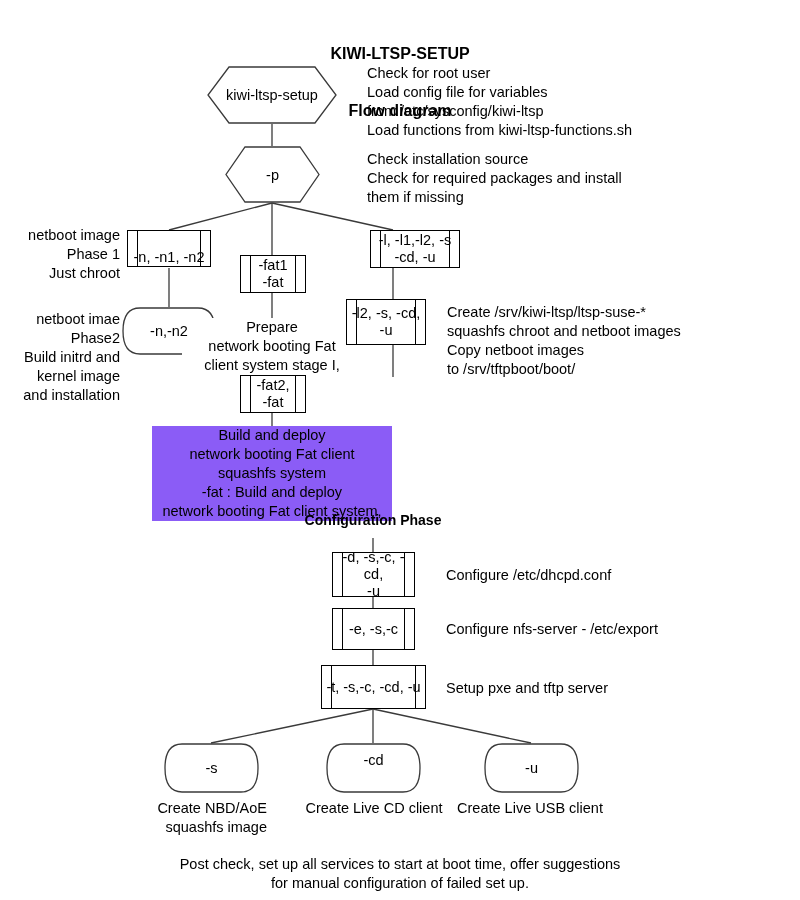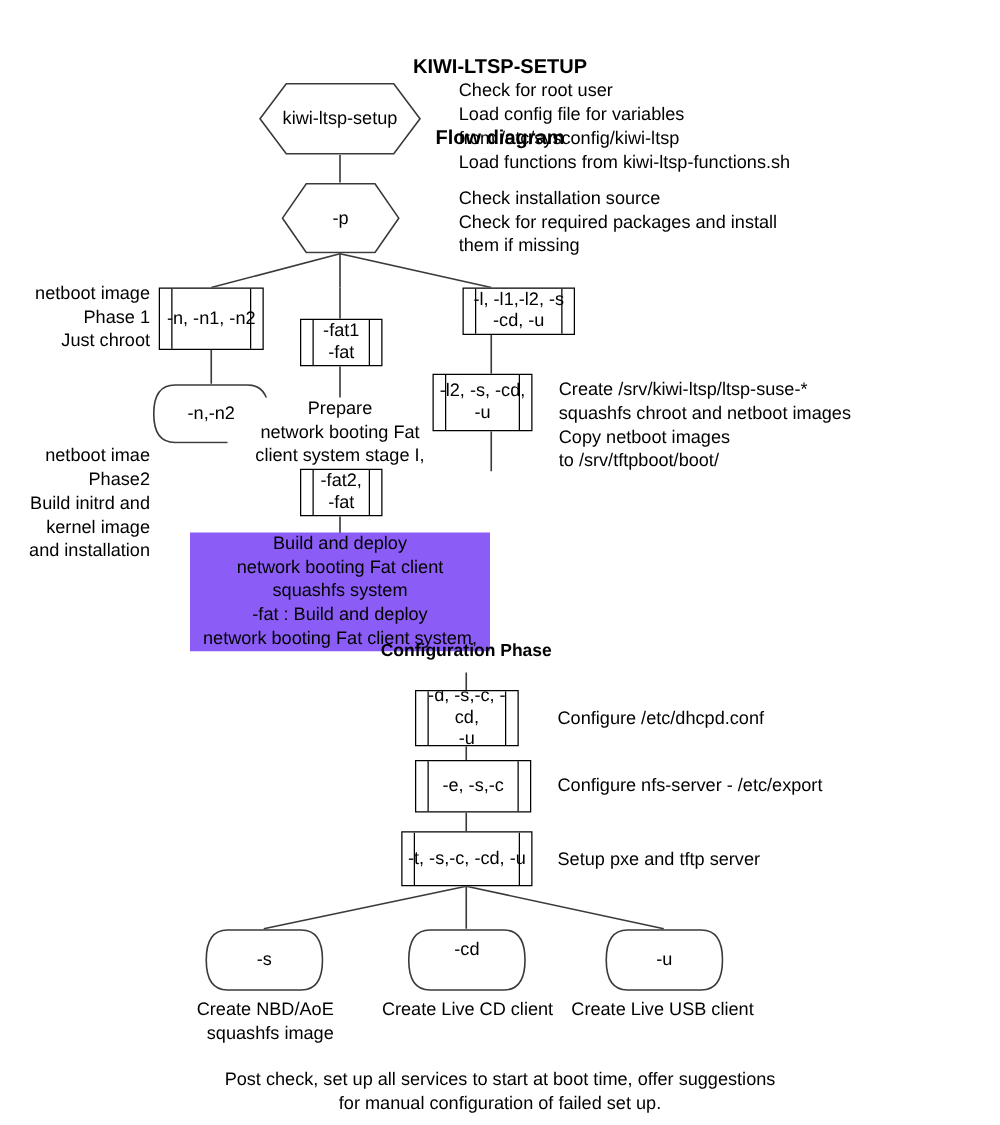--- a/index.html
+++ b/index.html
@@ -169,25 +169,25 @@
     <span class="hexlabel">-p</span>
   </div>
   <div class="abs note right" style="left:367px; top:150px; width:400px;">Check installation source
 Check for required packages and install
 them if missing</div>
 
   <div class="abs note leftal" style="left:0px; top:226px; width:120px;">netboot image
 Phase 1
 Just chroot</div>
 
-  <div class="pbox" style="left:127px; top:230px; width:84px; height:50px;">
+  <div class="pbox" style="left:127px; top:230px; width:84px; height:37px;align-items:flex-end;">
     <span class="txt" style="width:100%;">-n, -n1, -n2</span>
   </div>
 
-  <div class="abs note leftal" style="left:0px; top:310px; width:120px;margin-top:46px;">netboot imae
+  <div class="abs note leftal" style="left:0px; top:310px; width:120px;">netboot imae
 Phase2
 Build initrd and
 kernel image
 and installation</div>
 
   <div class="term" style="left:122px; top:307px; width:94px; height:48px;">
     <svg class="termsvg" width="94" height="48" viewBox="0 0 94 48" xmlns="http://www.w3.org/2000/svg">
       <path d="M 18,1 L 76,1 Q 93,1 93,24 Q 93,47 76,47 L 18,47 Q 1,47 1,24 Q 1,1 18,1 Z" fill="#ffffff" stroke="#3a3a3a" stroke-width="1.3"></path>
     </svg>
     <span class="termlabel">-n,-n2</span>
@@ -228,21 +228,21 @@
 to /srv/tftpboot/boot/</div>
 
   <div class="abs section-title" style="left:253px; top:512px; width:240px;">Configuration Phase</div>
 
   <div class="pbox clip" style="left:332px; top:552px; width:83px; height:45px;">
     <span class="txt">-d, -s,-c, -cd,
 -u</span>
   </div>
   <div class="abs note right" style="left:446px; top:566px; width:340px;">Configure /etc/dhcpd.conf</div>
 
-  <div class="pbox" style="left:332px; top:608px; width:93px; height:42px;">
+  <div class="pbox" style="left:332px; top:608px; width:83px; height:42px;">
     <span class="txt" style="width:100%;">-e, -s,-c</span>
   </div>
   <div class="abs note right" style="left:446px; top:620px; width:340px;">Configure nfs-server - /etc/export</div>
 
   <div class="pbox clip" style="left:321px; top:665px; width:105px; height:44px;">
     <span class="txt">-t, -s,-c, -cd, -u</span>
   </div>
   <div class="abs note right" style="left:446px; top:679px; width:340px;">Setup pxe and tftp server</div>
 
   <div class="term" style="left:164px; top:743px; width:95px; height:50px;">

